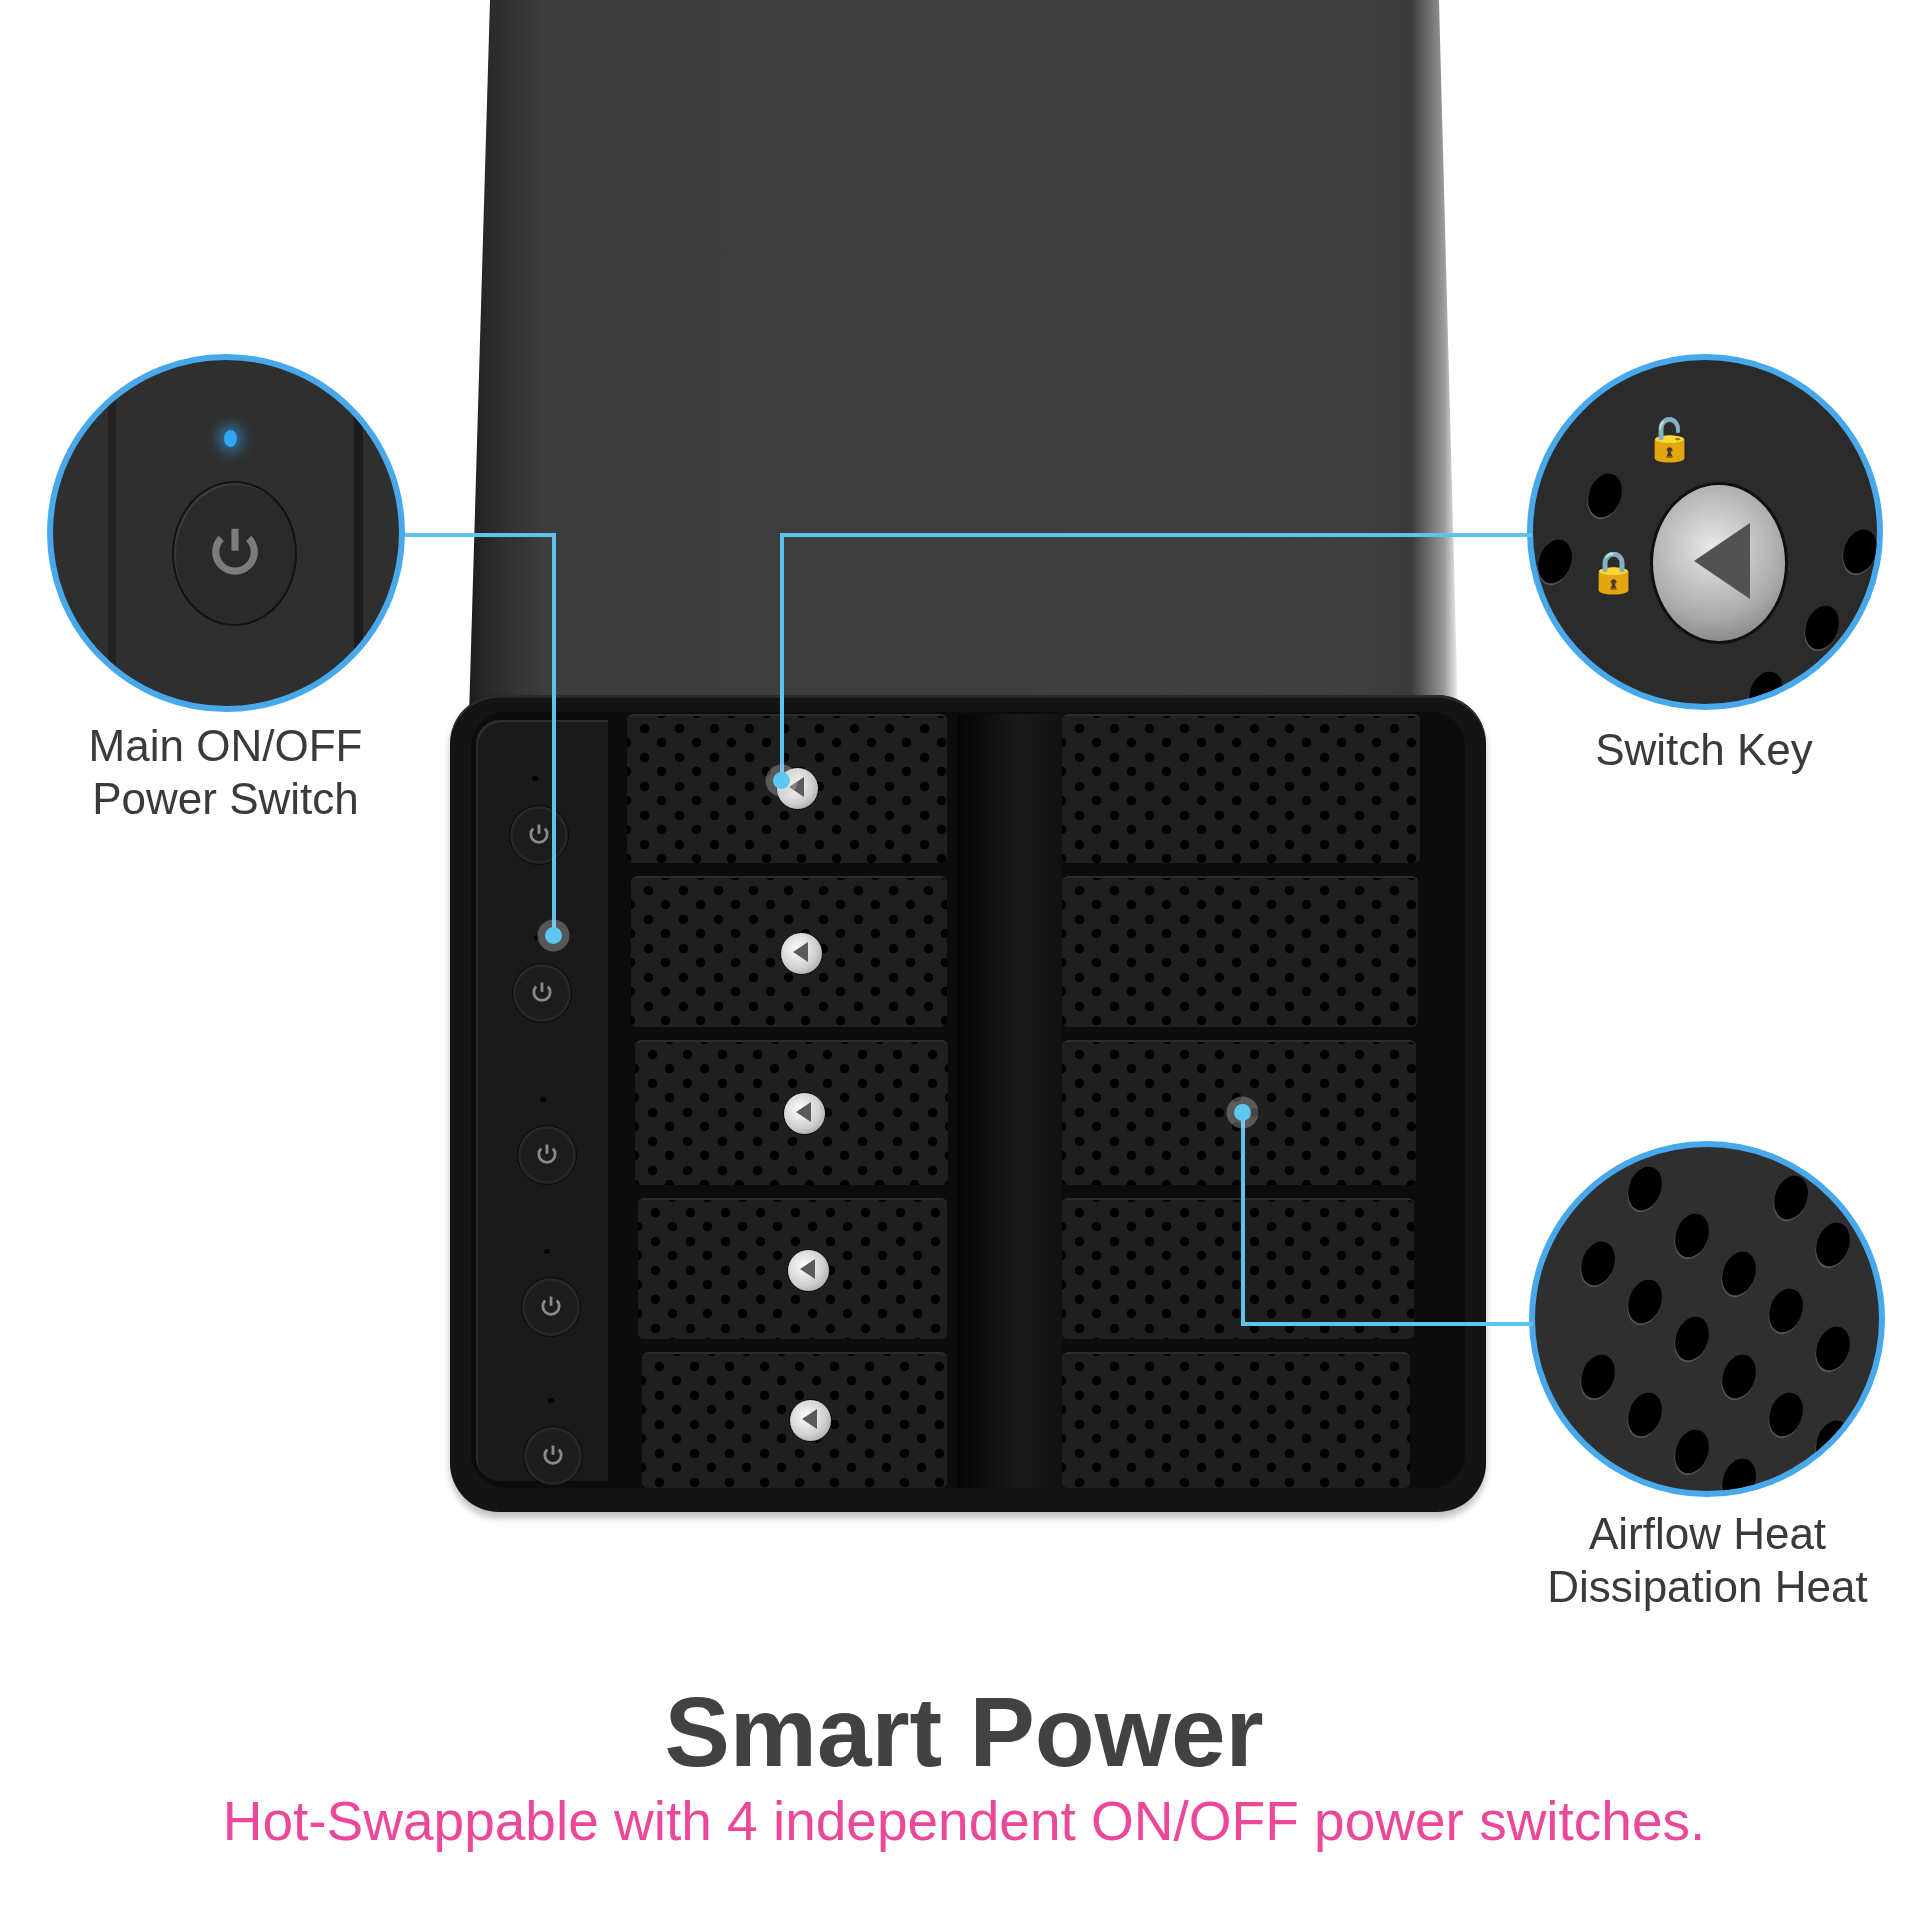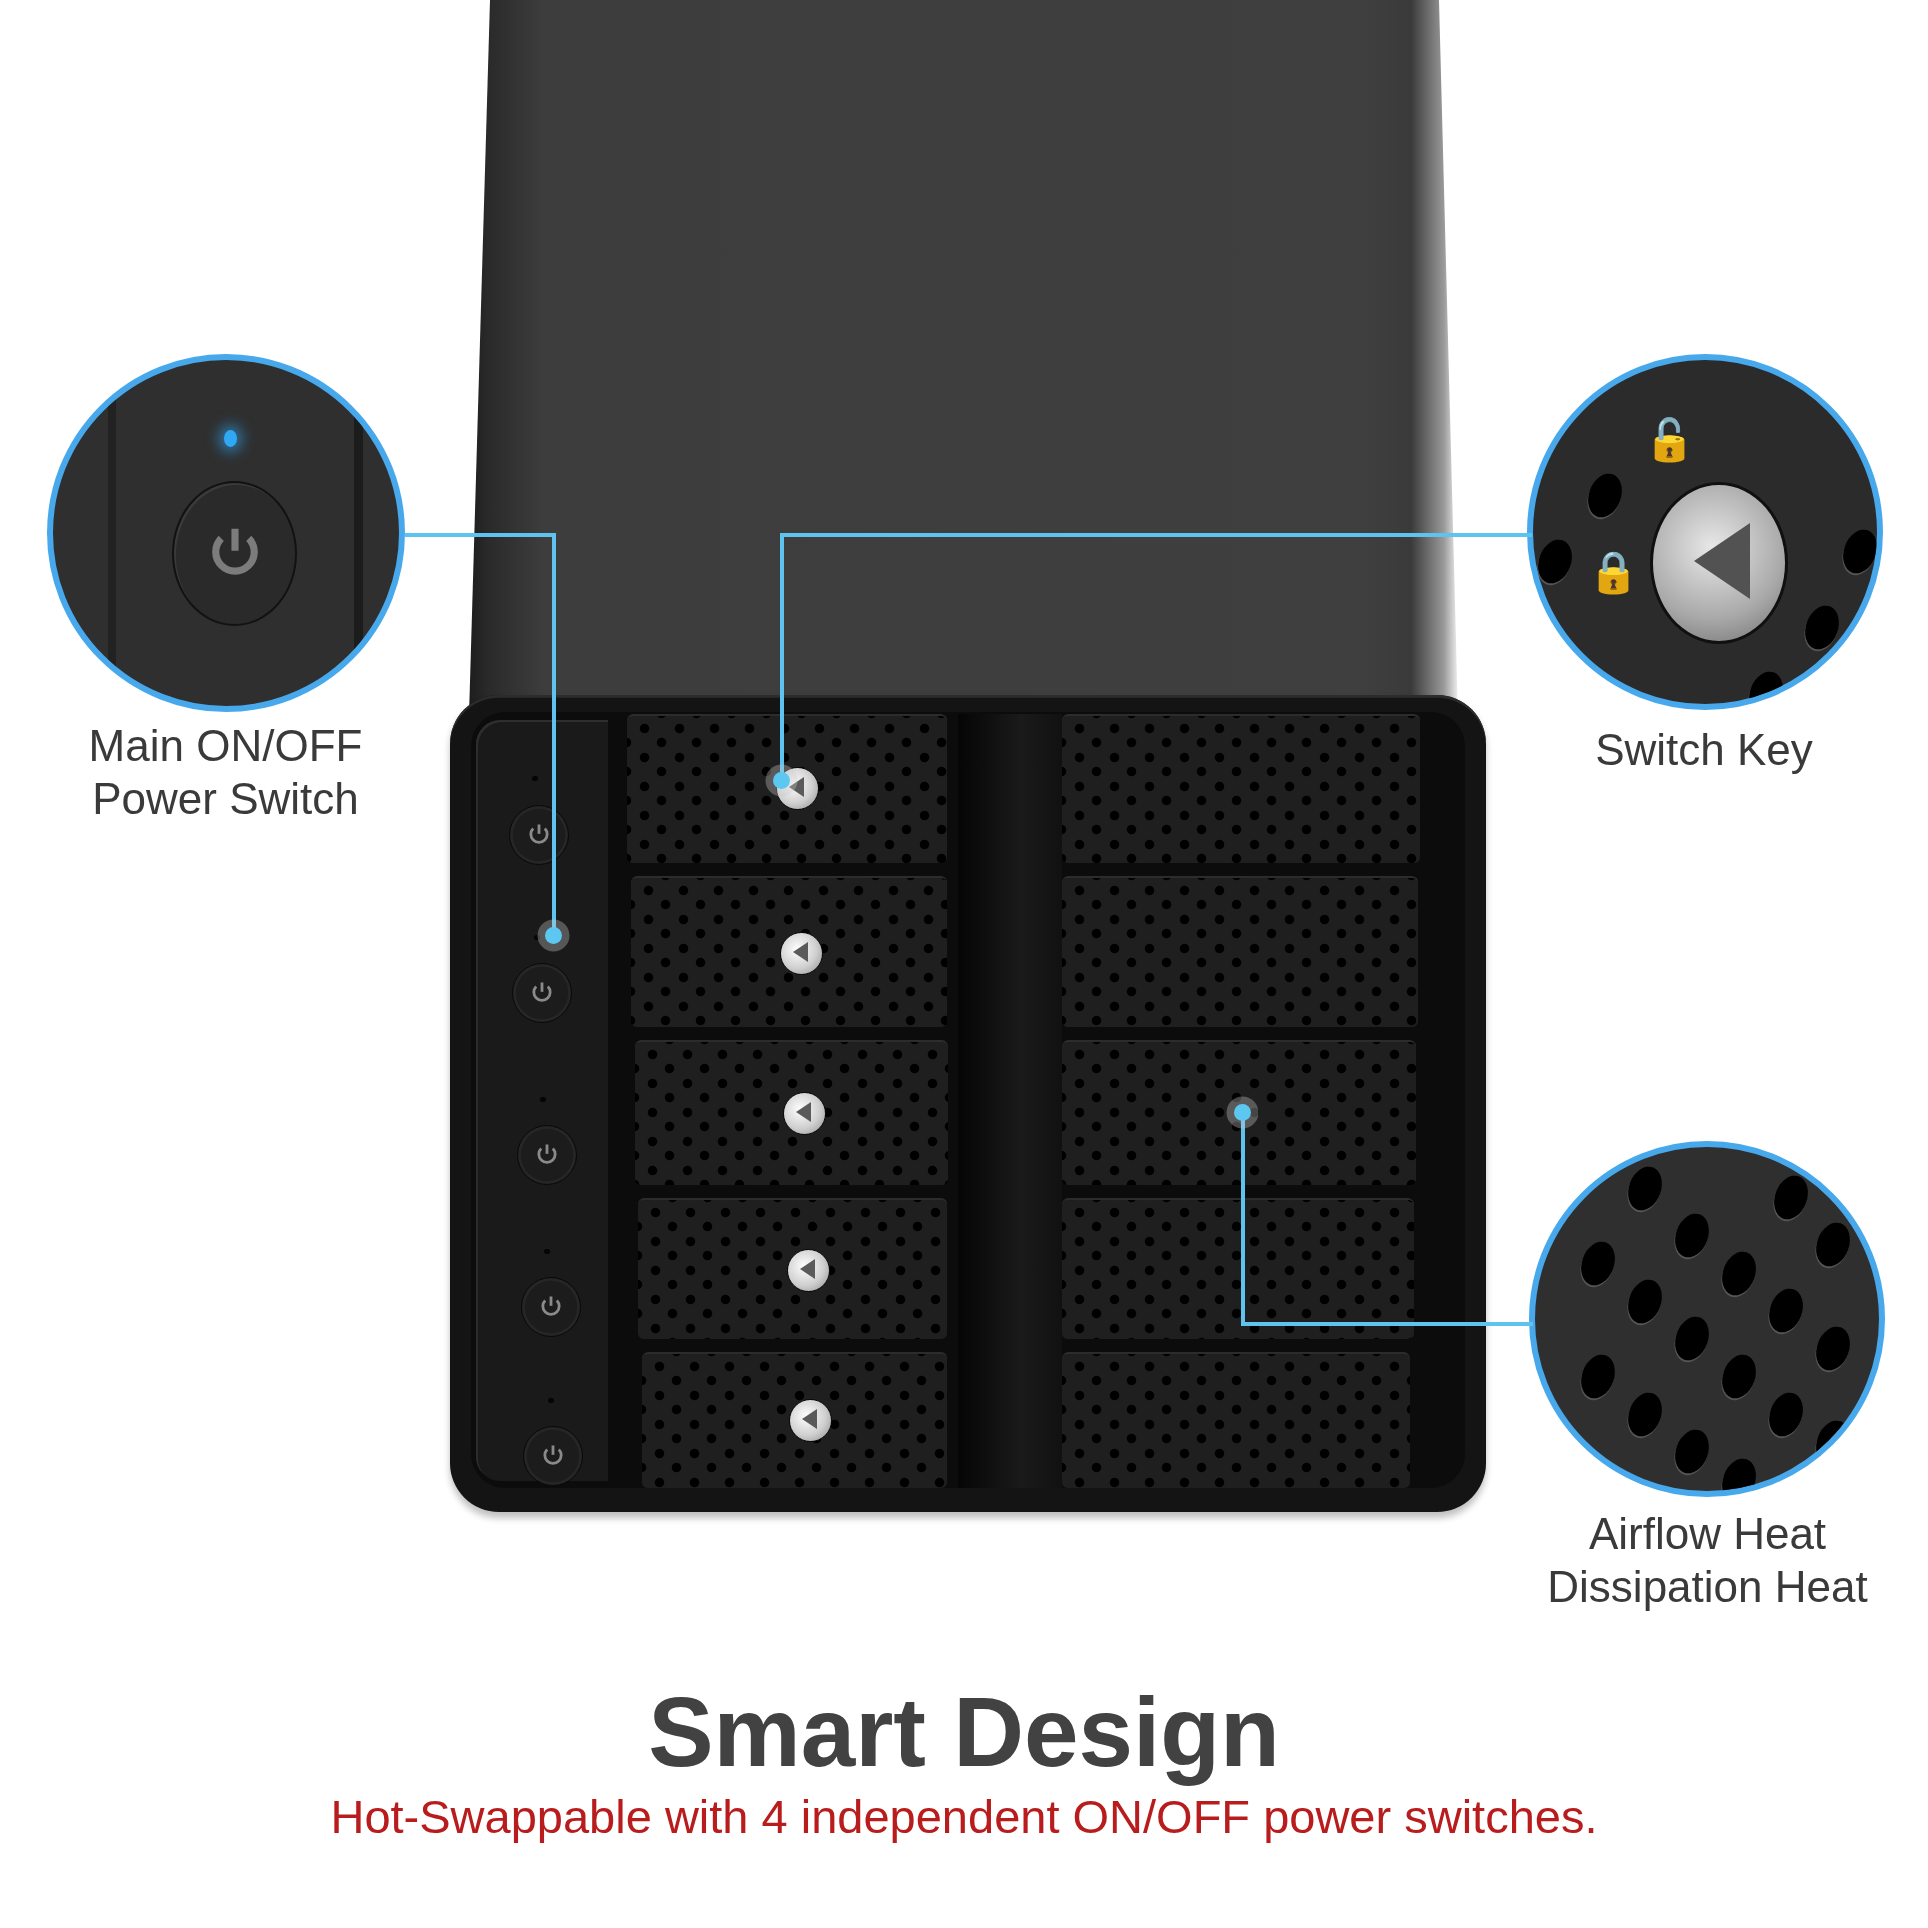--- a/index.html
+++ b/index.html
@@ -31,21 +31,21 @@
   .lock::after { content:""; position:absolute; left:12.2px; top:9.4px; width:0; height:0;
     border-top:10.4px solid transparent; border-bottom:10.4px solid transparent; border-right:15px solid #5a5a5a; }
 
   
   .callout { position:absolute; border-radius:50%; border:6.6px solid #47a9ec; overflow:hidden; background:#2f2f2f; box-sizing:border-box; }
   .line { position:absolute; background:#5ec3ef; }
   .dot { position:absolute; width:17px; height:17px; border-radius:50%; background:#5cc8f2;
     box-shadow:0 0 0 7.5px rgba(200,200,200,.35); }
   .label { position:absolute; color:#3a3a3a; font-size:44px; text-align:center; line-height:53px; font-family:"Liberation Sans", sans-serif; }
   .title { position:absolute; left:0; width:1928px; top:1676px; text-align:center; font-size:98px; font-weight:bold; color:#424242; font-family:"Liberation Sans", sans-serif; }
-  .subtitle { position:absolute; left:0; width:1928px; top:1789px; text-align:center; font-size:47px; color:#b91c1c; font-family:"Liberation Sans", sans-serif; }
+  .subtitle { position:absolute; left:0; width:1928px; top:1789px; text-align:center; font-size:55px; color:#ec4899; font-family:"Liberation Sans", sans-serif; }
 
   .hole { position:absolute; width:32px; height:45px; border-radius:50%; background:#000; transform:rotate(20deg);
     box-shadow: 0 1.9px 0 #555; }
 </style>
 </head>
 <body>
 
 <div class="tower"></div>
 
 <div class="face">
@@ -166,15 +166,15 @@
   <div class="hole" style="left:188px;top:311px;"></div>
 </div>
 <div class="label" style="left:1510px;top:1507px;width:395px;">
   <div>Airflow Heat</div>
   <div>Dissipation Heat</div>
 </div>
 <div class="line" style="left:1241px;top:1111px;width:3.8px;height:213px;"></div>
 <div class="line" style="left:1241px;top:1322px;width:292px;height:3.8px;"></div>
 <div class="dot" style="left:1234px;top:1104px;"></div>
 
-<div class="title">Smart Design</div>
+<div class="title">Smart Power</div>
 <div class="subtitle">Hot-Swappable with 4 independent ON/OFF power switches.</div>
 
 
 </body></html>

